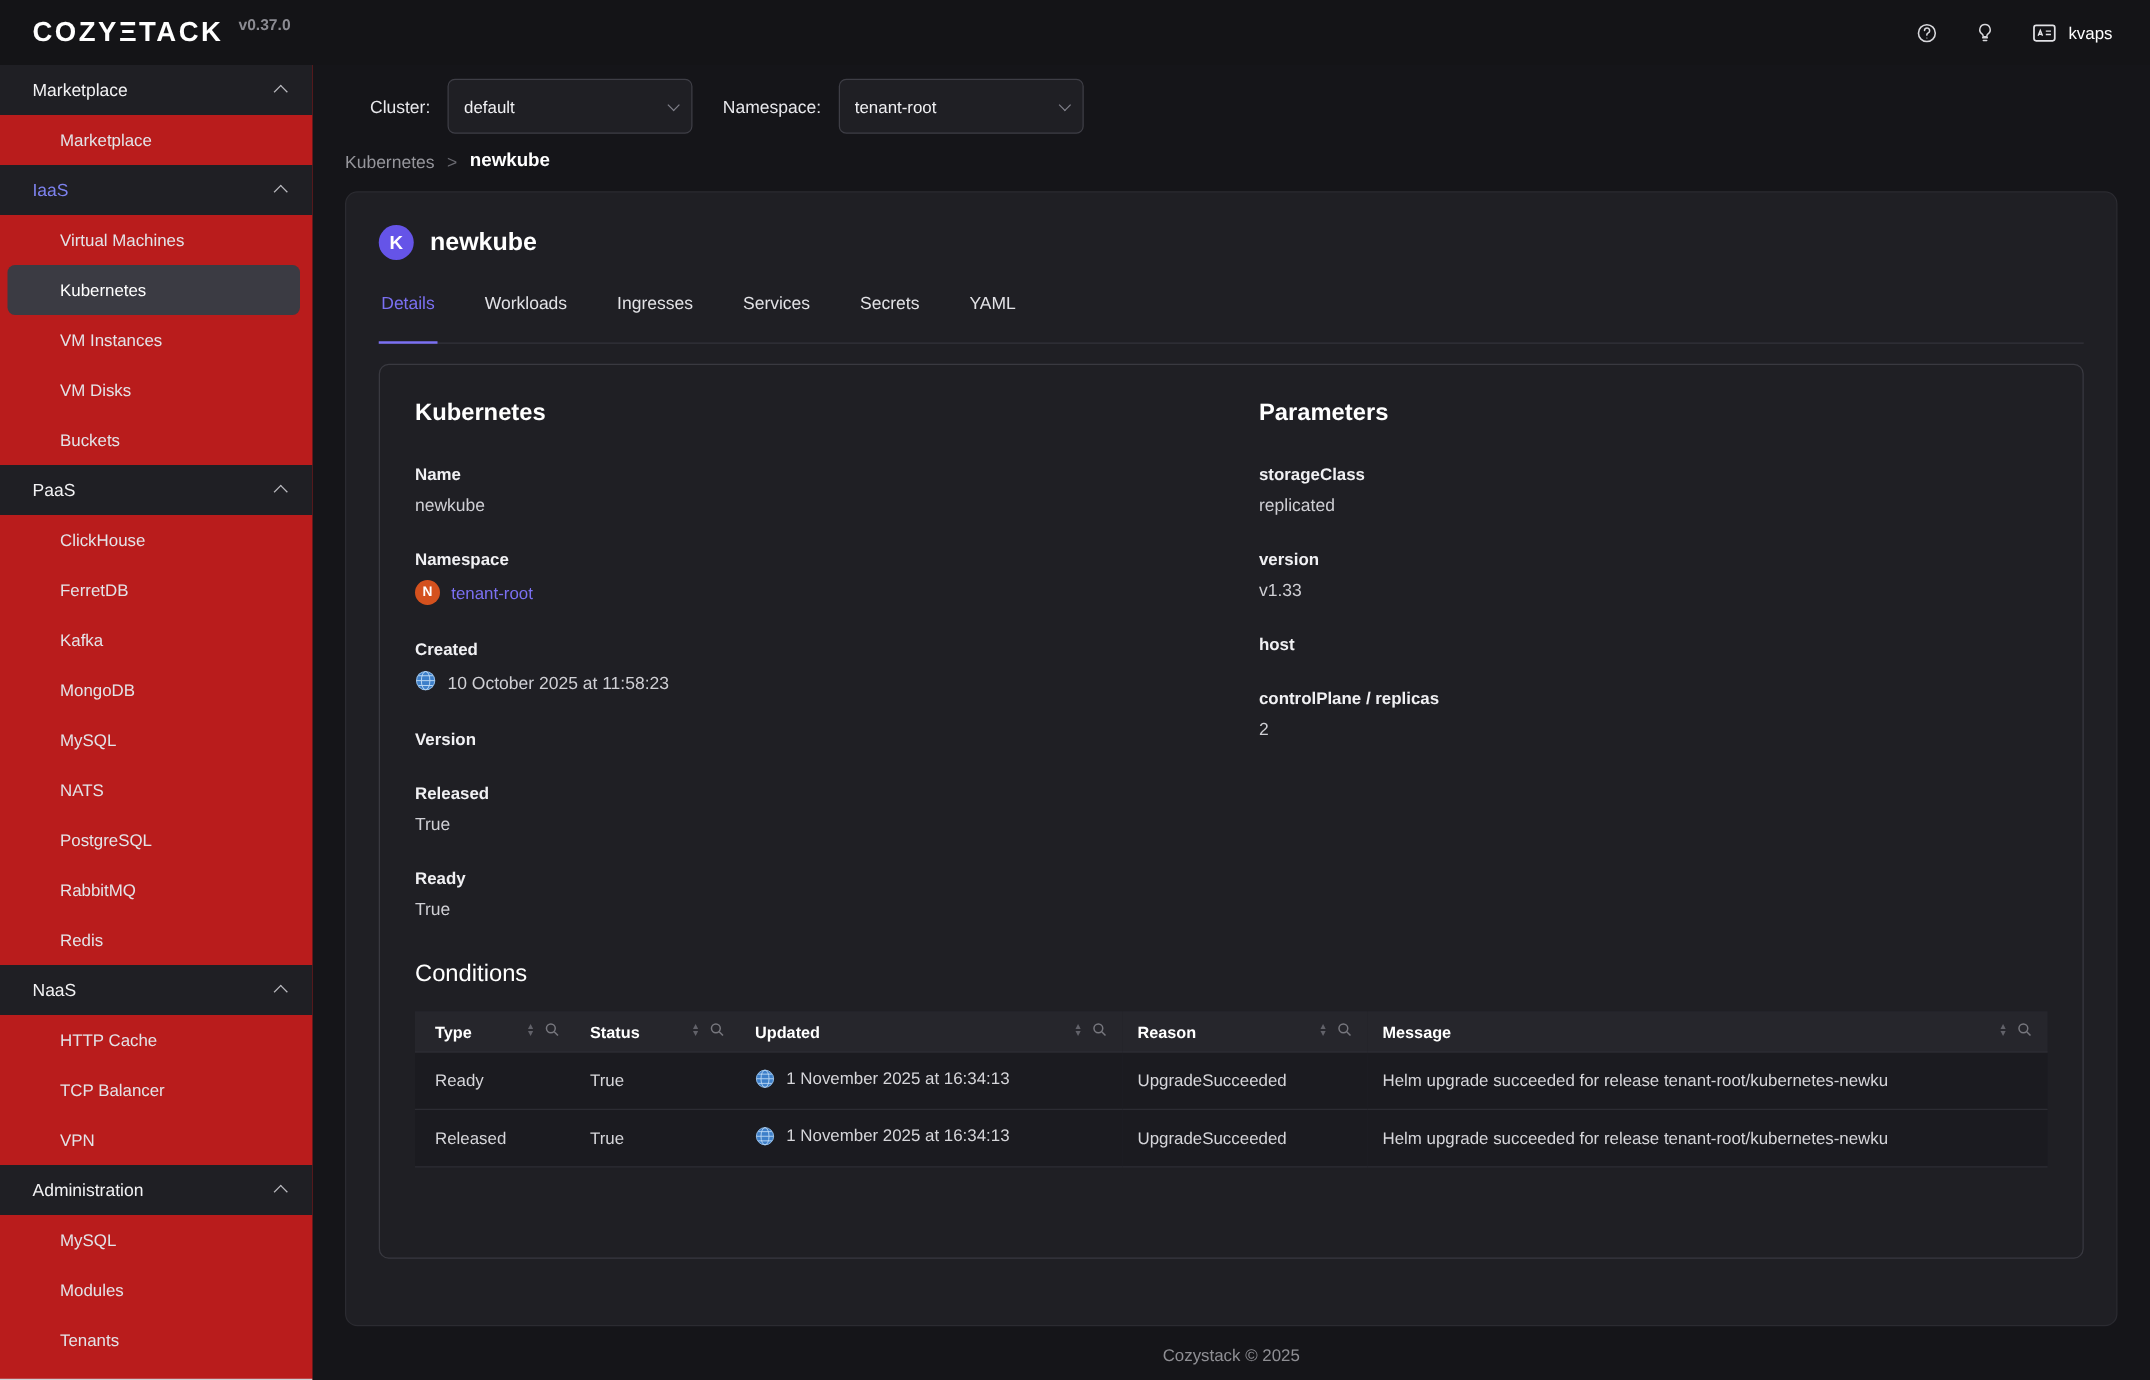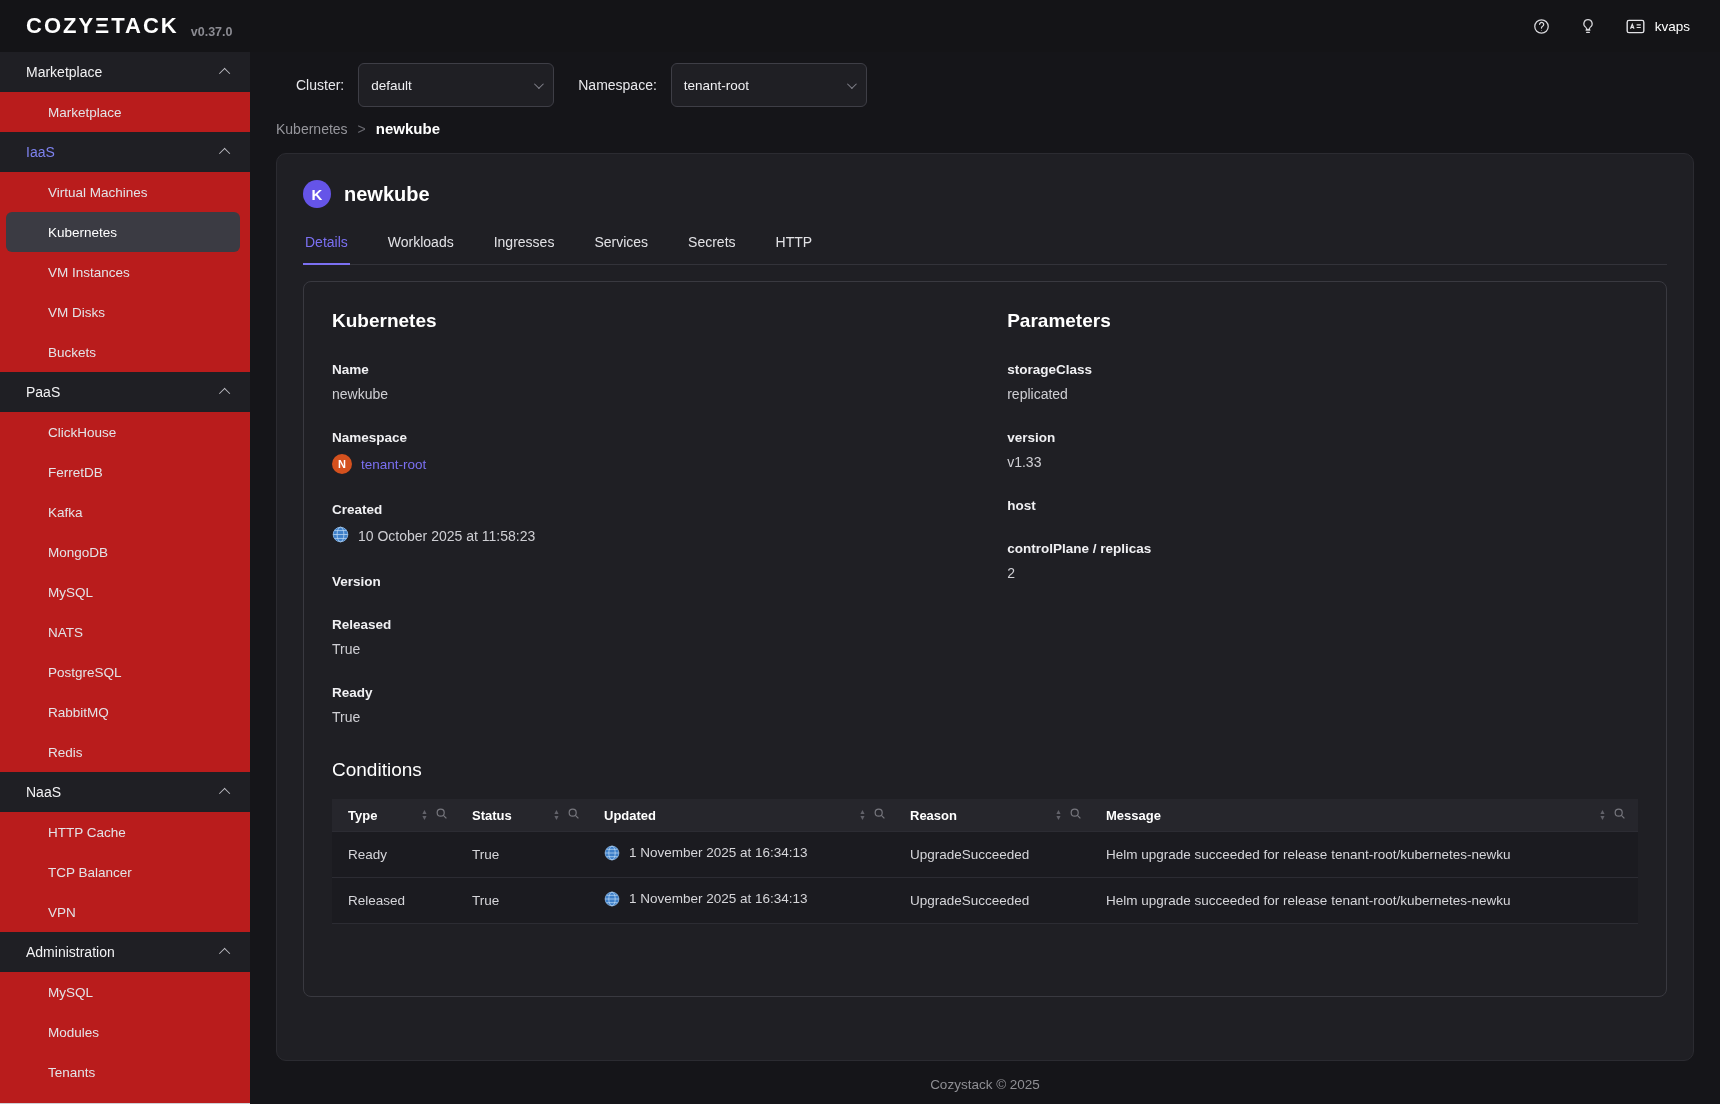--- a/index.html
+++ b/index.html
@@ -1,21 +1,21 @@
 <!DOCTYPE html>
 <html><head>
 <meta charset="utf-8">
 <style>
   *{box-sizing:border-box;margin:0;padding:0}
   html,body{width:1720px;height:1104px}
   body{font-family:"Liberation Sans","DejaVu Sans",sans-serif;background:#151519;color:#e8e8ec;overflow:hidden}
 
   
   .topbar{height:52px;background:#141417;display:flex;align-items:center;padding:0 30px 0 26px}
-  .brand{display:flex;align-items:flex-end;gap:12px;width:224px;cursor:pointer}
+  .brand{display:flex;align-items:flex-start;gap:12px;width:224px;cursor:pointer}
   .logo{font-size:22px;font-weight:700;letter-spacing:2px;color:#ffffff}
   .version{font-size:12.5px;font-weight:700;color:#8b8b92}
   .topbar-right{margin-left:auto;display:flex;align-items:center;gap:28px}
   .icon-btn{display:flex;align-items:center;cursor:pointer}
   .user-chip{display:flex;align-items:center;gap:9px;font-size:13.5px;color:#ffffff;cursor:pointer}
 
   
   .app-body{display:flex;height:1052px}
 
   
@@ -48,21 +48,21 @@
 
   
   .card{margin:16px 26px 0 26px;background:#1f1f24;border:1px solid #2b2b31;border-radius:10px;
     padding:26px 26px 48px;min-height:908px}
   .card-header{display:flex;align-items:center;gap:13px;margin-bottom:22px}
   .avatar{width:28px;height:28px;border-radius:50%;background:#6554e8;color:#fff;font-weight:700;font-size:15px;
     display:flex;align-items:center;justify-content:center}
   .page-title{font-size:20px;font-weight:600;color:#ffffff}
 
   .tabs{display:flex;gap:36px;border-bottom:1px solid #33333a;margin-bottom:16px}
-  .tab{padding:4px 2px 14px;font-size:14px;color:#e2e2e6;cursor:pointer;position:relative}
+  .tab{padding:4px 2px 24px;font-size:14px;color:#e2e2e6;cursor:pointer;position:relative}
   .tab.active{color:#7b70f2}
   .tab.active::after{content:"";position:absolute;left:0;right:0;bottom:-1px;height:2px;background:#7b70f2}
 
   
   .panel{border:1px solid #393940;border-radius:8px;padding:28px 28px 30px;min-height:716px}
   .detail-grid{display:grid;grid-template-columns:51.7% 48.3%}
   .section-title{font-size:19px;font-weight:700;color:#ffffff;margin-bottom:30px}
   .field{margin-bottom:28px}
   .field-label{font-size:13.5px;font-weight:700;color:#f0f0f3;margin-bottom:9px}
   .field-value{font-size:14px;color:#cfcfd4}
@@ -206,21 +206,21 @@
         <span class="avatar">K</span>
         <span class="page-title">newkube</span>
       </div>
 
       <div class="tabs">
         <div class="tab active">Details</div>
         <div class="tab">Workloads</div>
         <div class="tab">Ingresses</div>
         <div class="tab">Services</div>
         <div class="tab">Secrets</div>
-        <div class="tab">HTTP</div>
+        <div class="tab">YAML</div>
       </div>
 
       <div class="panel">
         <div class="detail-grid">
 
           <div>
             <div class="section-title">Kubernetes</div>
 
             <div class="field">
               <div class="field-label">Name</div>

